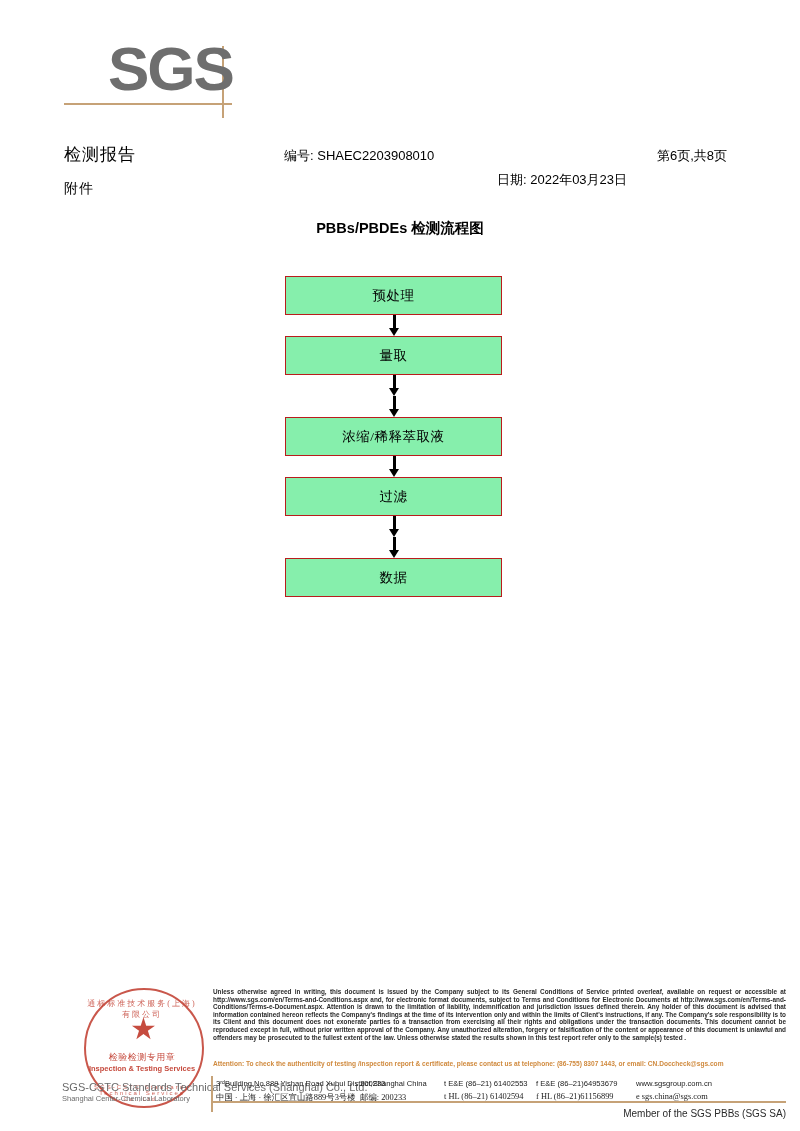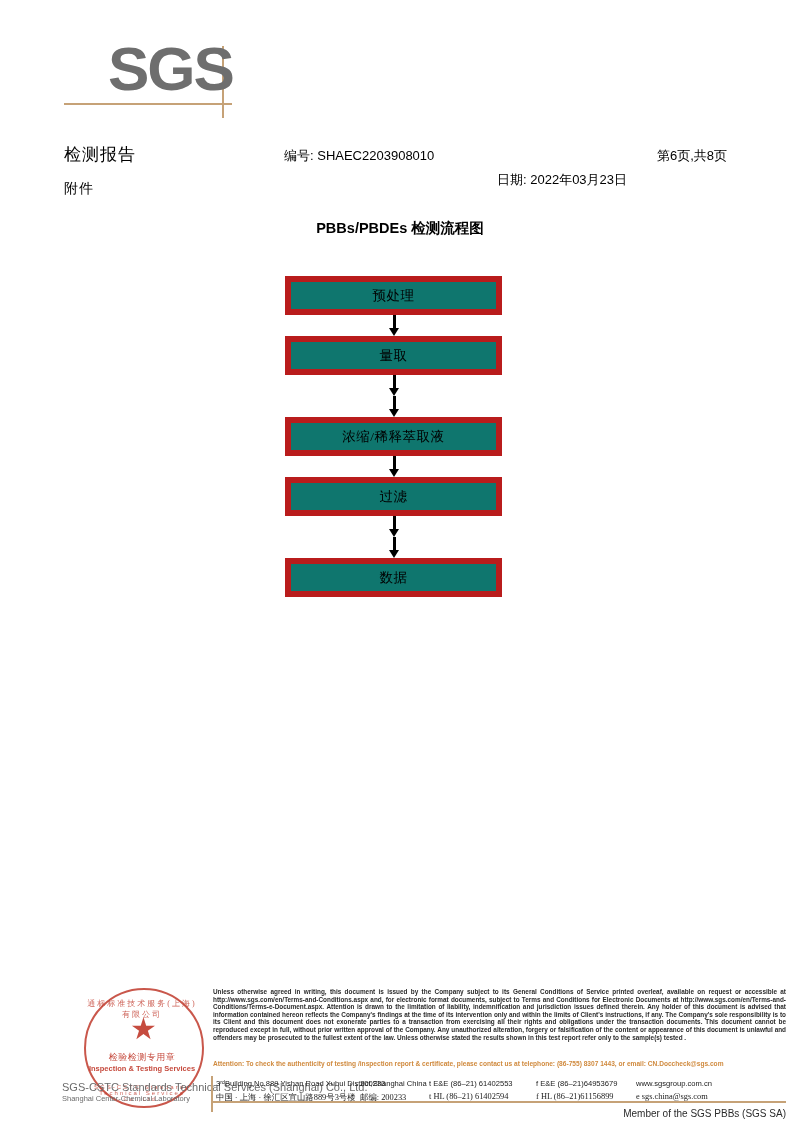--- a/index.html
+++ b/index.html
@@ -101,26 +101,26 @@
   }
   #flowchart {
     position: absolute;
     left: 285px;
     top: 276px;
     width: 219px;
   }
   .flow-box {
     width: 217px;
     height: 39px;
-    border: 6px solid #b91c1c;
+    border: 1px solid #b91c1c;
     box-sizing: border-box;
     display: flex;
     align-items: center;
     justify-content: center;
-    background: #0f766e;
+    background: #86efac;
   }
   .flow-box-label {
     font-family: "Liberation Serif", serif;
     font-size: 13.5px;
     color: #000;
     letter-spacing: 0.5px;
   }
   .flow-arrow {
     height: 21px;
     position: relative;
@@ -272,21 +272,21 @@
     left: 216px;
     width: 570px;
     font-size: 7.6px;
     color: #1a1a1a;
     white-space: nowrap;
   }
   #addr-row-en { top: 1079px; }
   #addr-row-cn { top: 1092px; font-family: "Liberation Serif", serif; font-size: 8.4px; }
   .addr-c1 { position: absolute; left: 0; }
   .addr-c2 { position: absolute; left: 144px; }
-  .addr-c3 { position: absolute; left: 213px; }
+  .addr-c3 { position: absolute; left: 228px; }
   .addr-c4 { position: absolute; left: 320px; }
   .addr-c5 { position: absolute; left: 420px; }
   #member-line {
     position: absolute;
     left: 0;
     top: 1108px;
     width: 786px;
     text-align: right;
     font-size: 10px;
     color: #2b2b2b;

